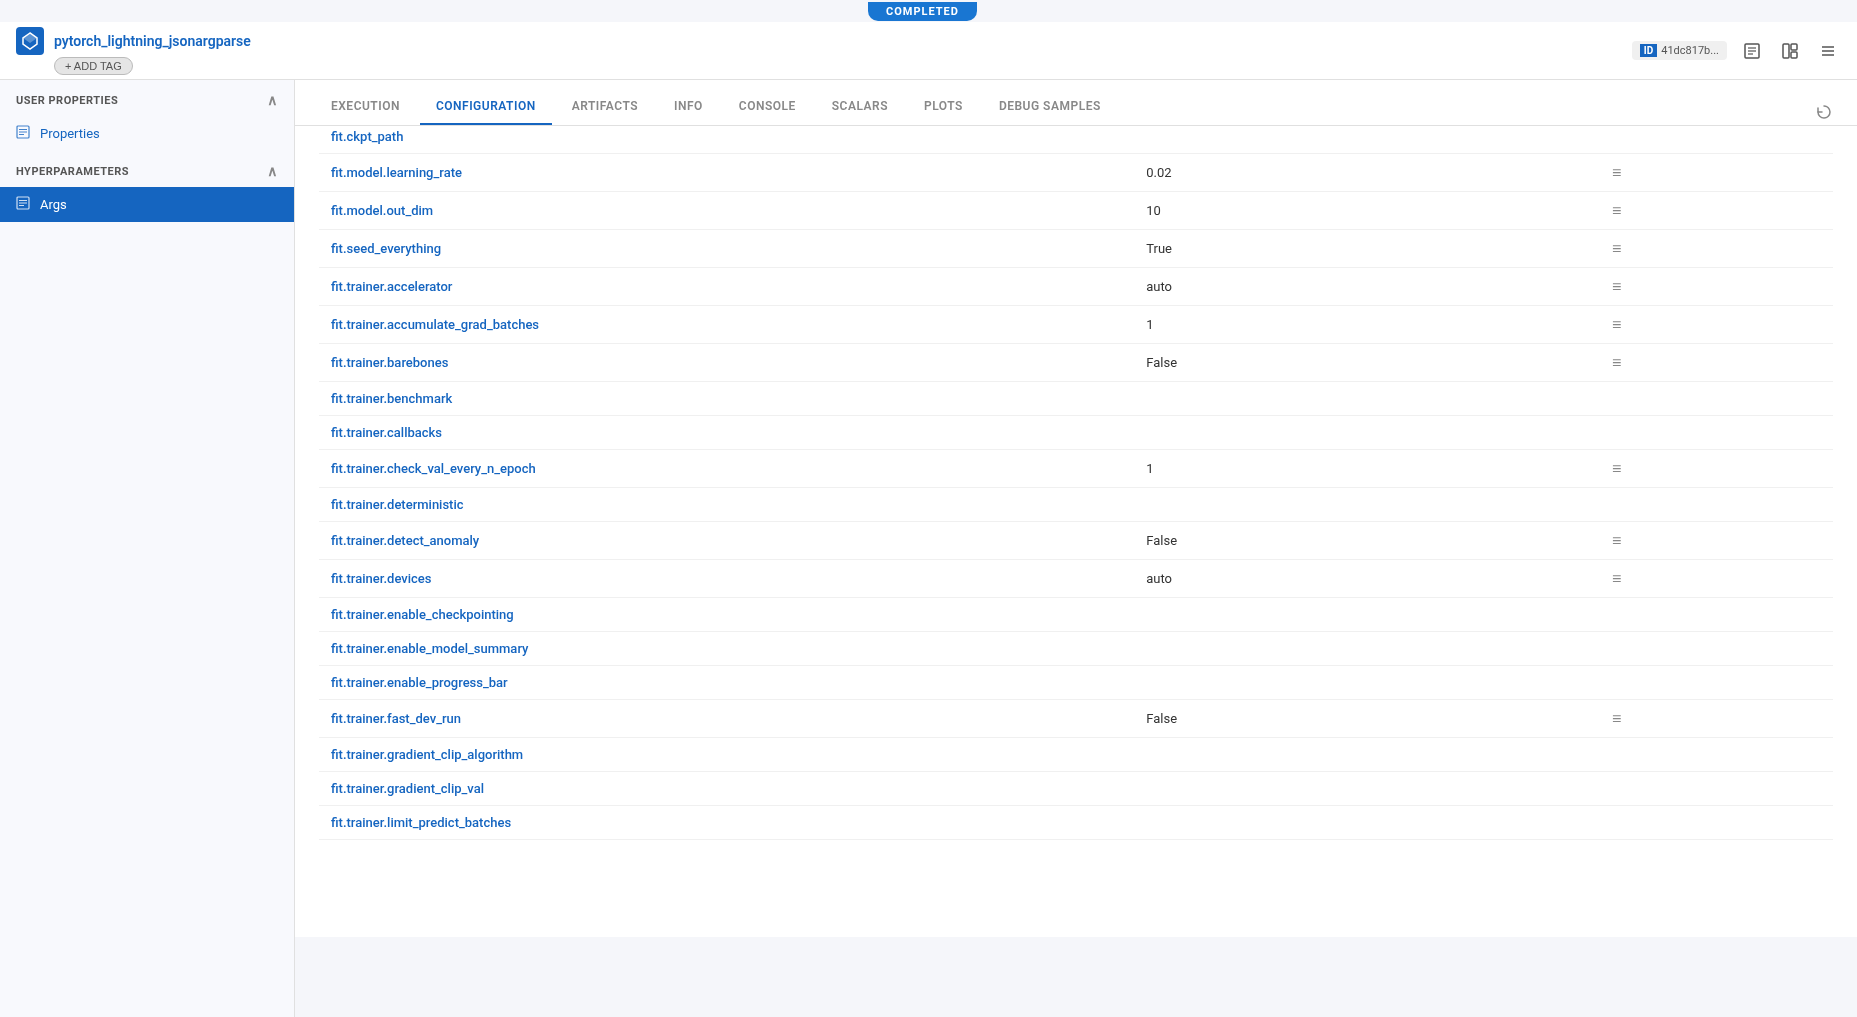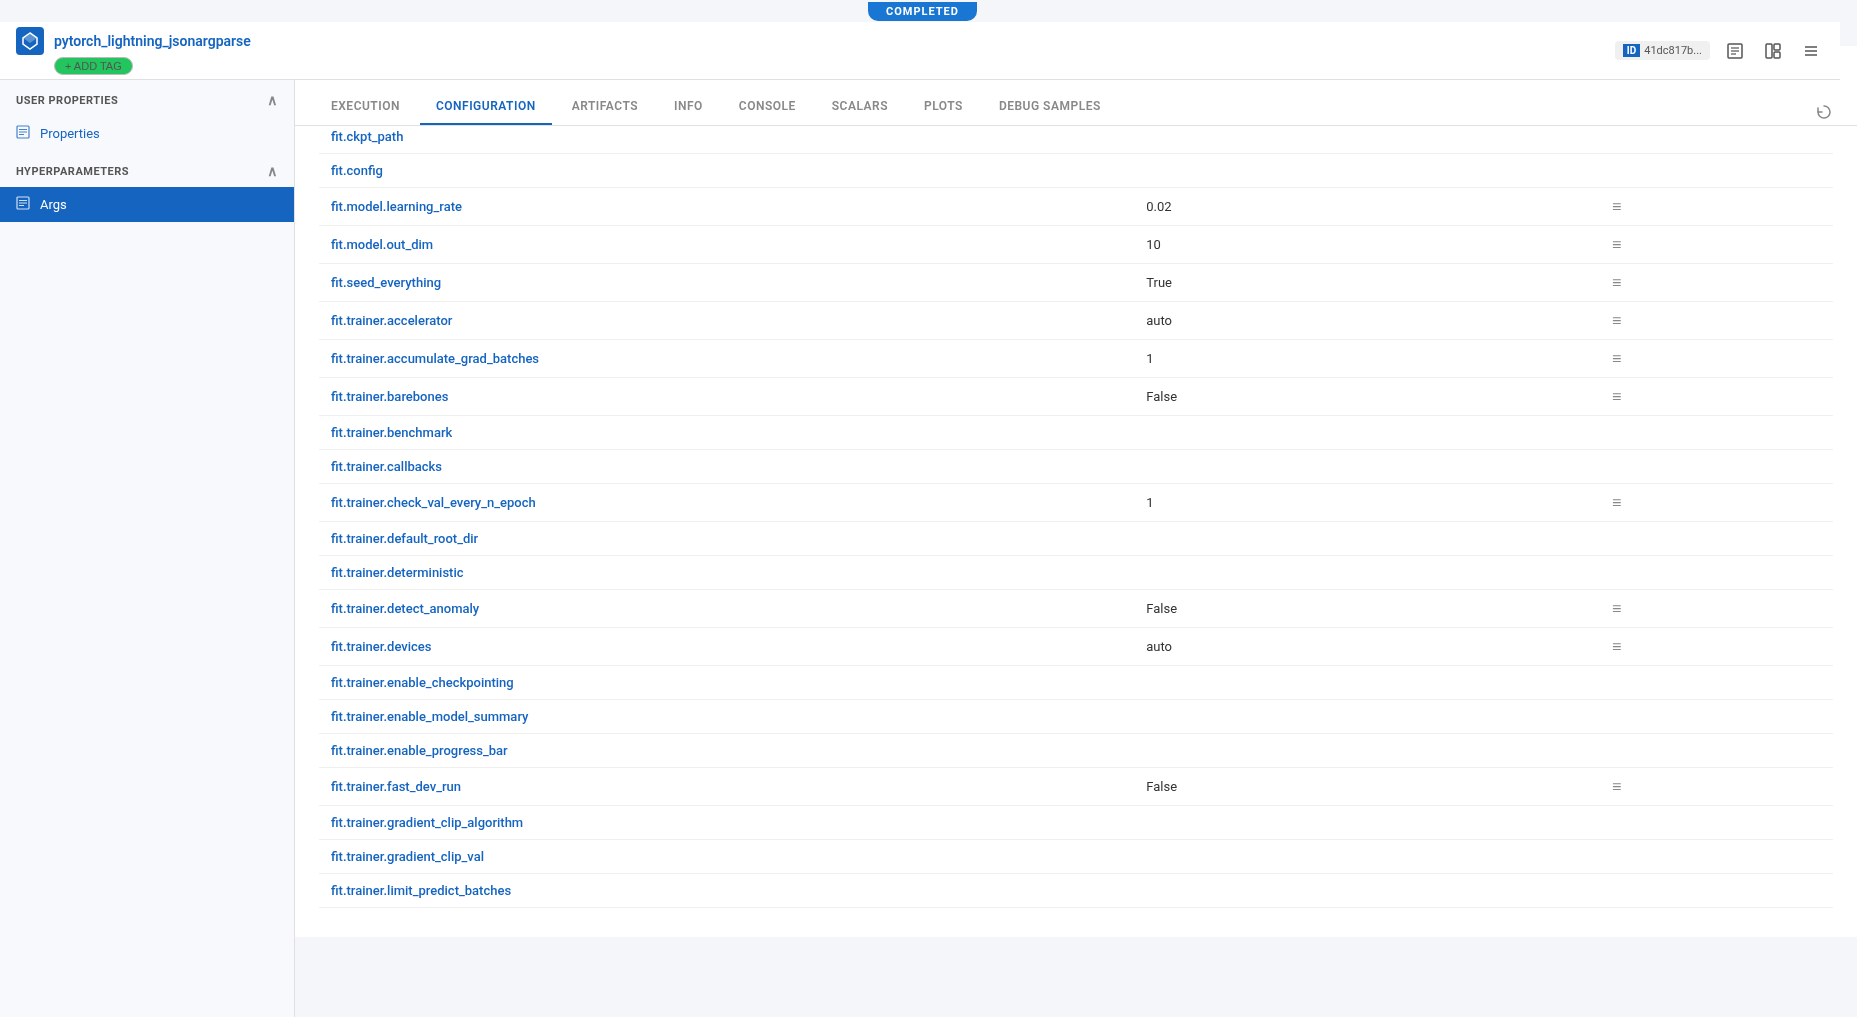--- a/index.html
+++ b/index.html
@@ -25,21 +25,21 @@
       padding: 3px 18px;
       border-radius: 0 0 10px 10px;
       letter-spacing: 1px;
     }
 
     
     .header {
       position: fixed;
       top: 22px;
       left: 0;
-      right: 17px;
+      right: 0;
       height: 58px;
       background: white;
       border-bottom: 1px solid #e0e0e0;
       display: flex;
       align-items: center;
       padding: 0 16px;
       z-index: 99;
     }
     .header-left {
       display: flex;
@@ -71,21 +71,21 @@
     .add-tag-btn {
       display: flex;
       align-items: center;
       gap: 4px;
       border: 1px solid #bbb;
       border-radius: 12px;
       padding: 2px 10px;
       font-size: 11px;
       color: #555;
       cursor: pointer;
-      background: #22c55e;
+      background: #e5e5e5;
       margin-left: 38px;
       width: fit-content;
     }
 
     .header-right {
       margin-left: auto;
       display: flex;
       align-items: center;
       gap: 12px;
     }
@@ -363,25 +363,20 @@
     <tbody id="args-tbody">
     <tr class="group-header">
           <td colspan="3">config</td>
         </tr>
         <tr>
       <td>fit.ckpt_path</td>
       <td></td>
       <td></td>
     </tr>
         <tr>
-      <td>fit.config</td>
-      <td></td>
-      <td></td>
-    </tr>
-        <tr>
       <td>fit.model.learning_rate</td>
       <td>0.02</td>
       <td><span style="color:#888;font-size:16px;font-weight:bold;">≡</span></td>
     </tr>
         <tr>
       <td>fit.model.out_dim</td>
       <td>10</td>
       <td><span style="color:#888;font-size:16px;font-weight:bold;">≡</span></td>
     </tr>
         <tr>
@@ -411,25 +406,20 @@
     </tr>
         <tr>
       <td>fit.trainer.callbacks</td>
       <td></td>
       <td></td>
     </tr>
         <tr>
       <td>fit.trainer.check_val_every_n_epoch</td>
       <td>1</td>
       <td><span style="color:#888;font-size:16px;font-weight:bold;">≡</span></td>
-    </tr>
-        <tr>
-      <td>fit.trainer.default_root_dir</td>
-      <td></td>
-      <td></td>
     </tr>
         <tr>
       <td>fit.trainer.deterministic</td>
       <td></td>
       <td></td>
     </tr>
         <tr>
       <td>fit.trainer.detect_anomaly</td>
       <td>False</td>
       <td><span style="color:#888;font-size:16px;font-weight:bold;">≡</span></td>

